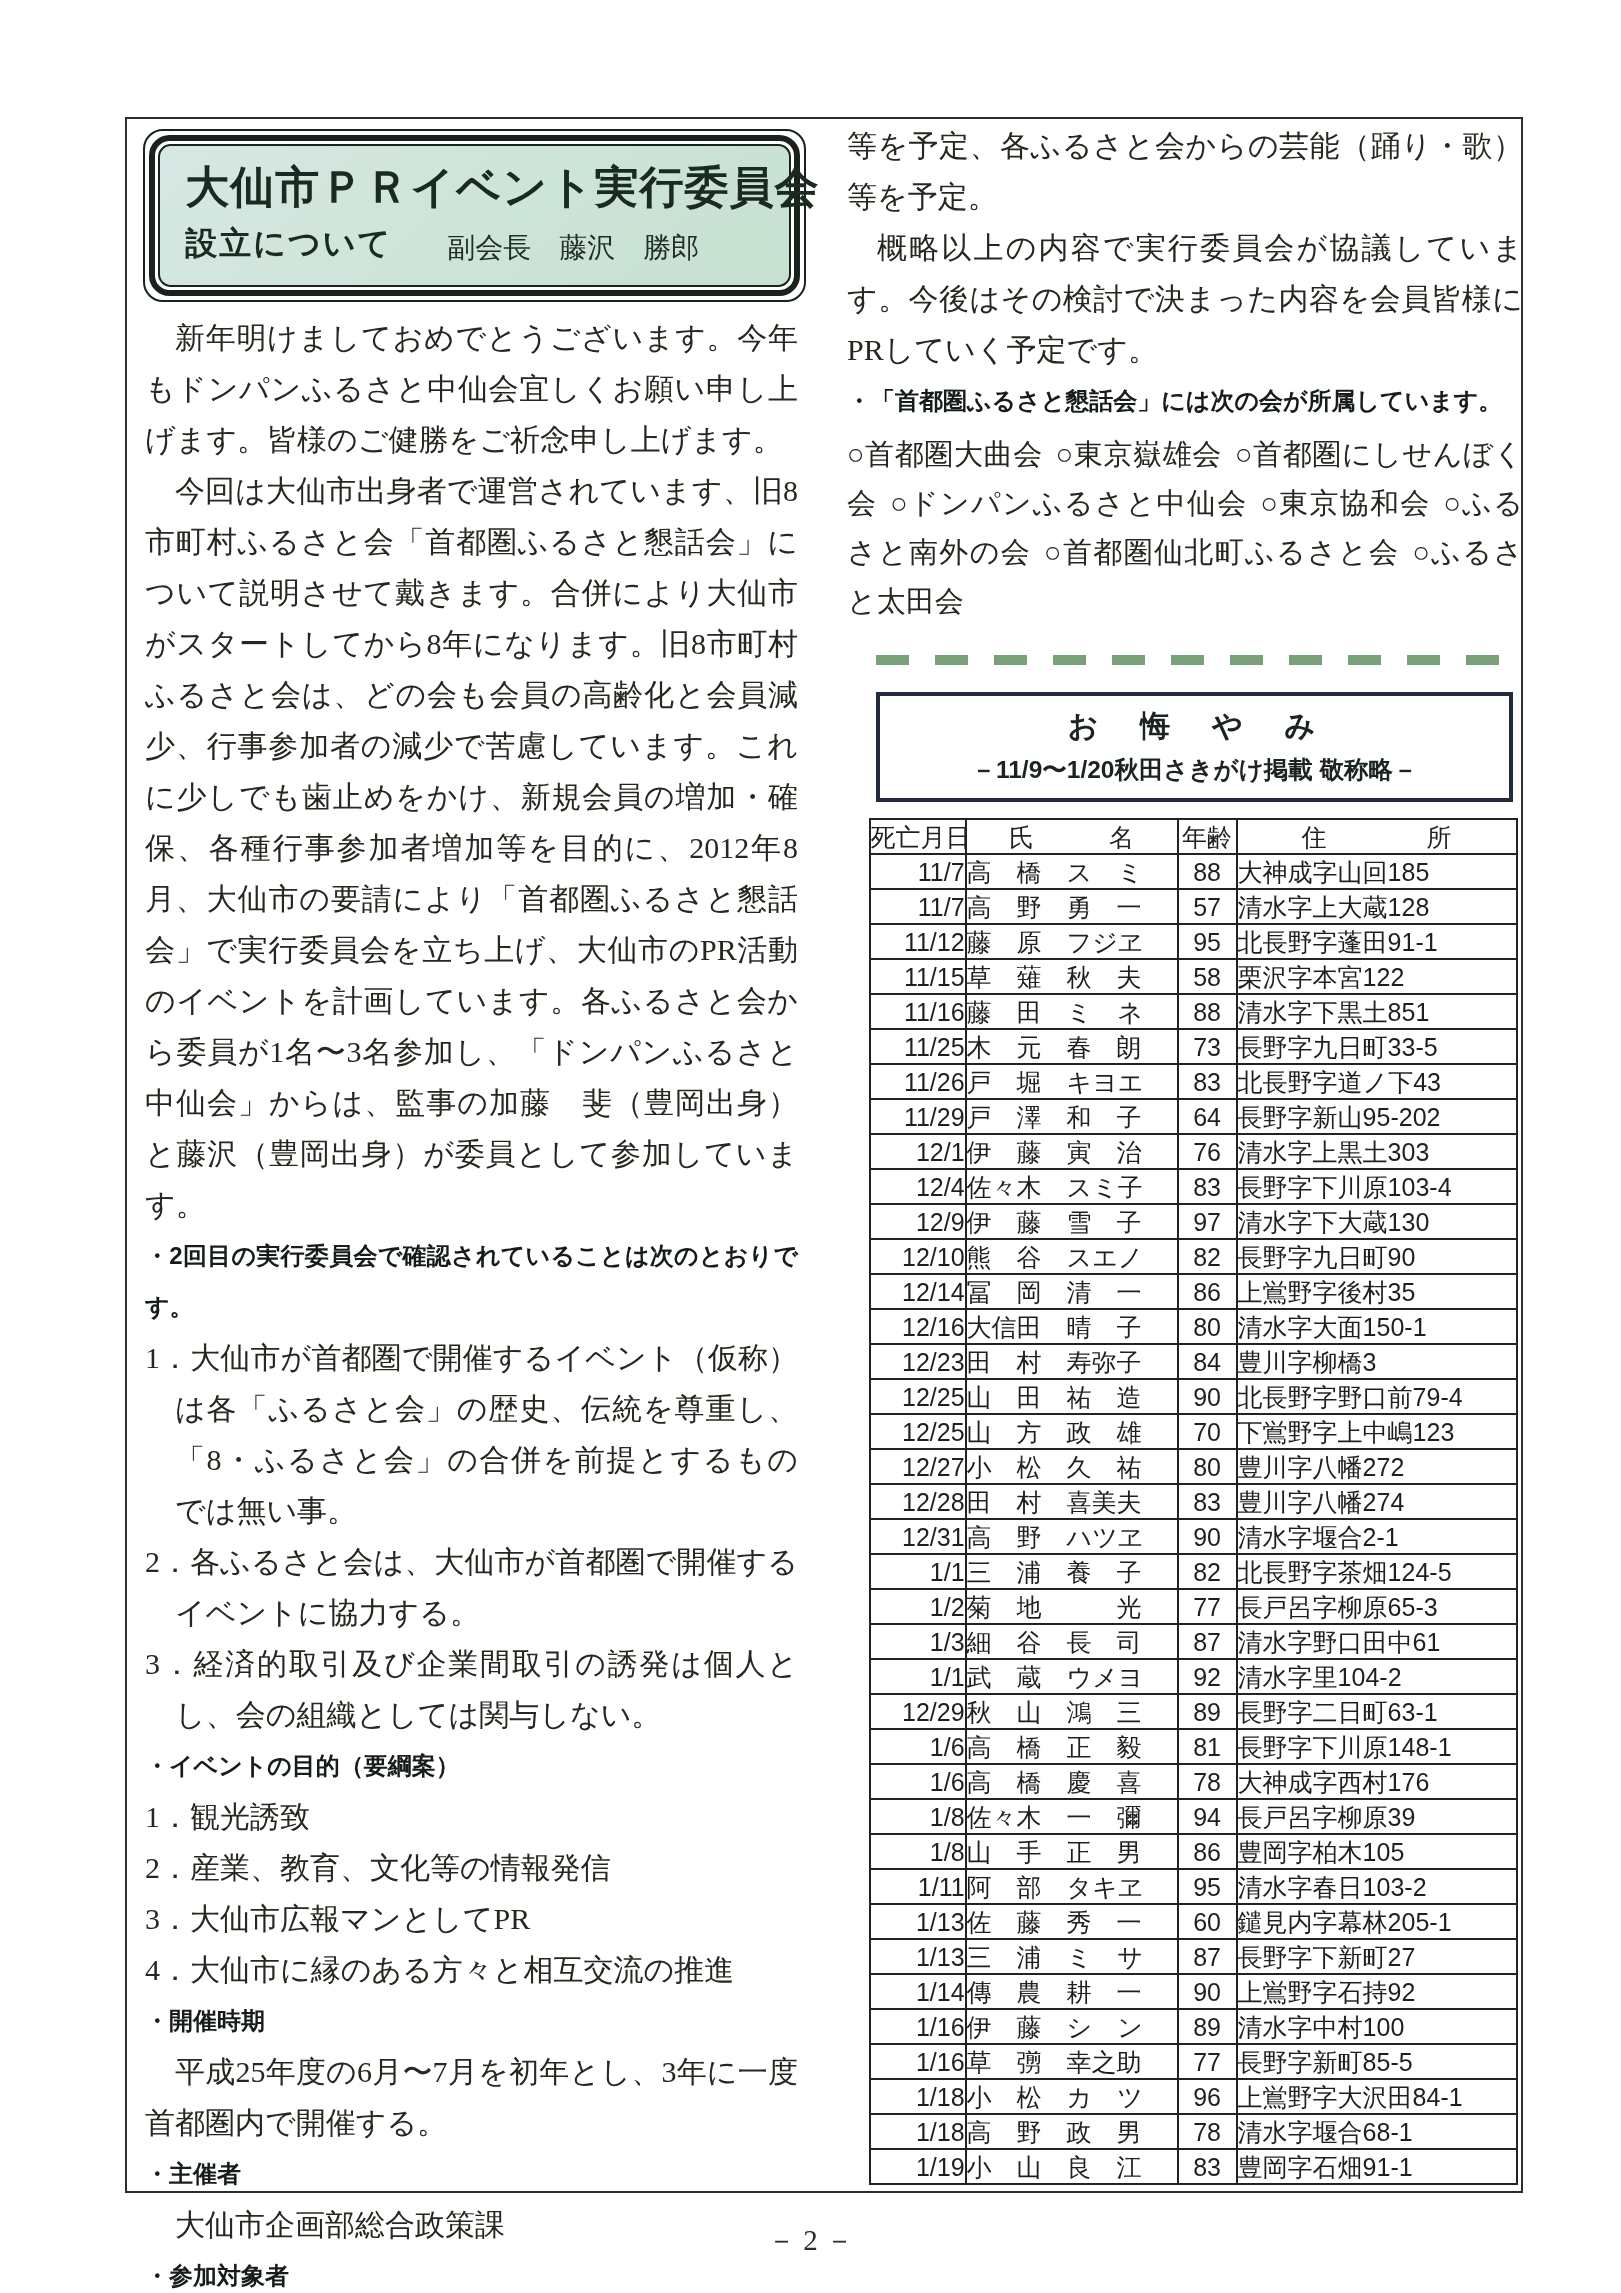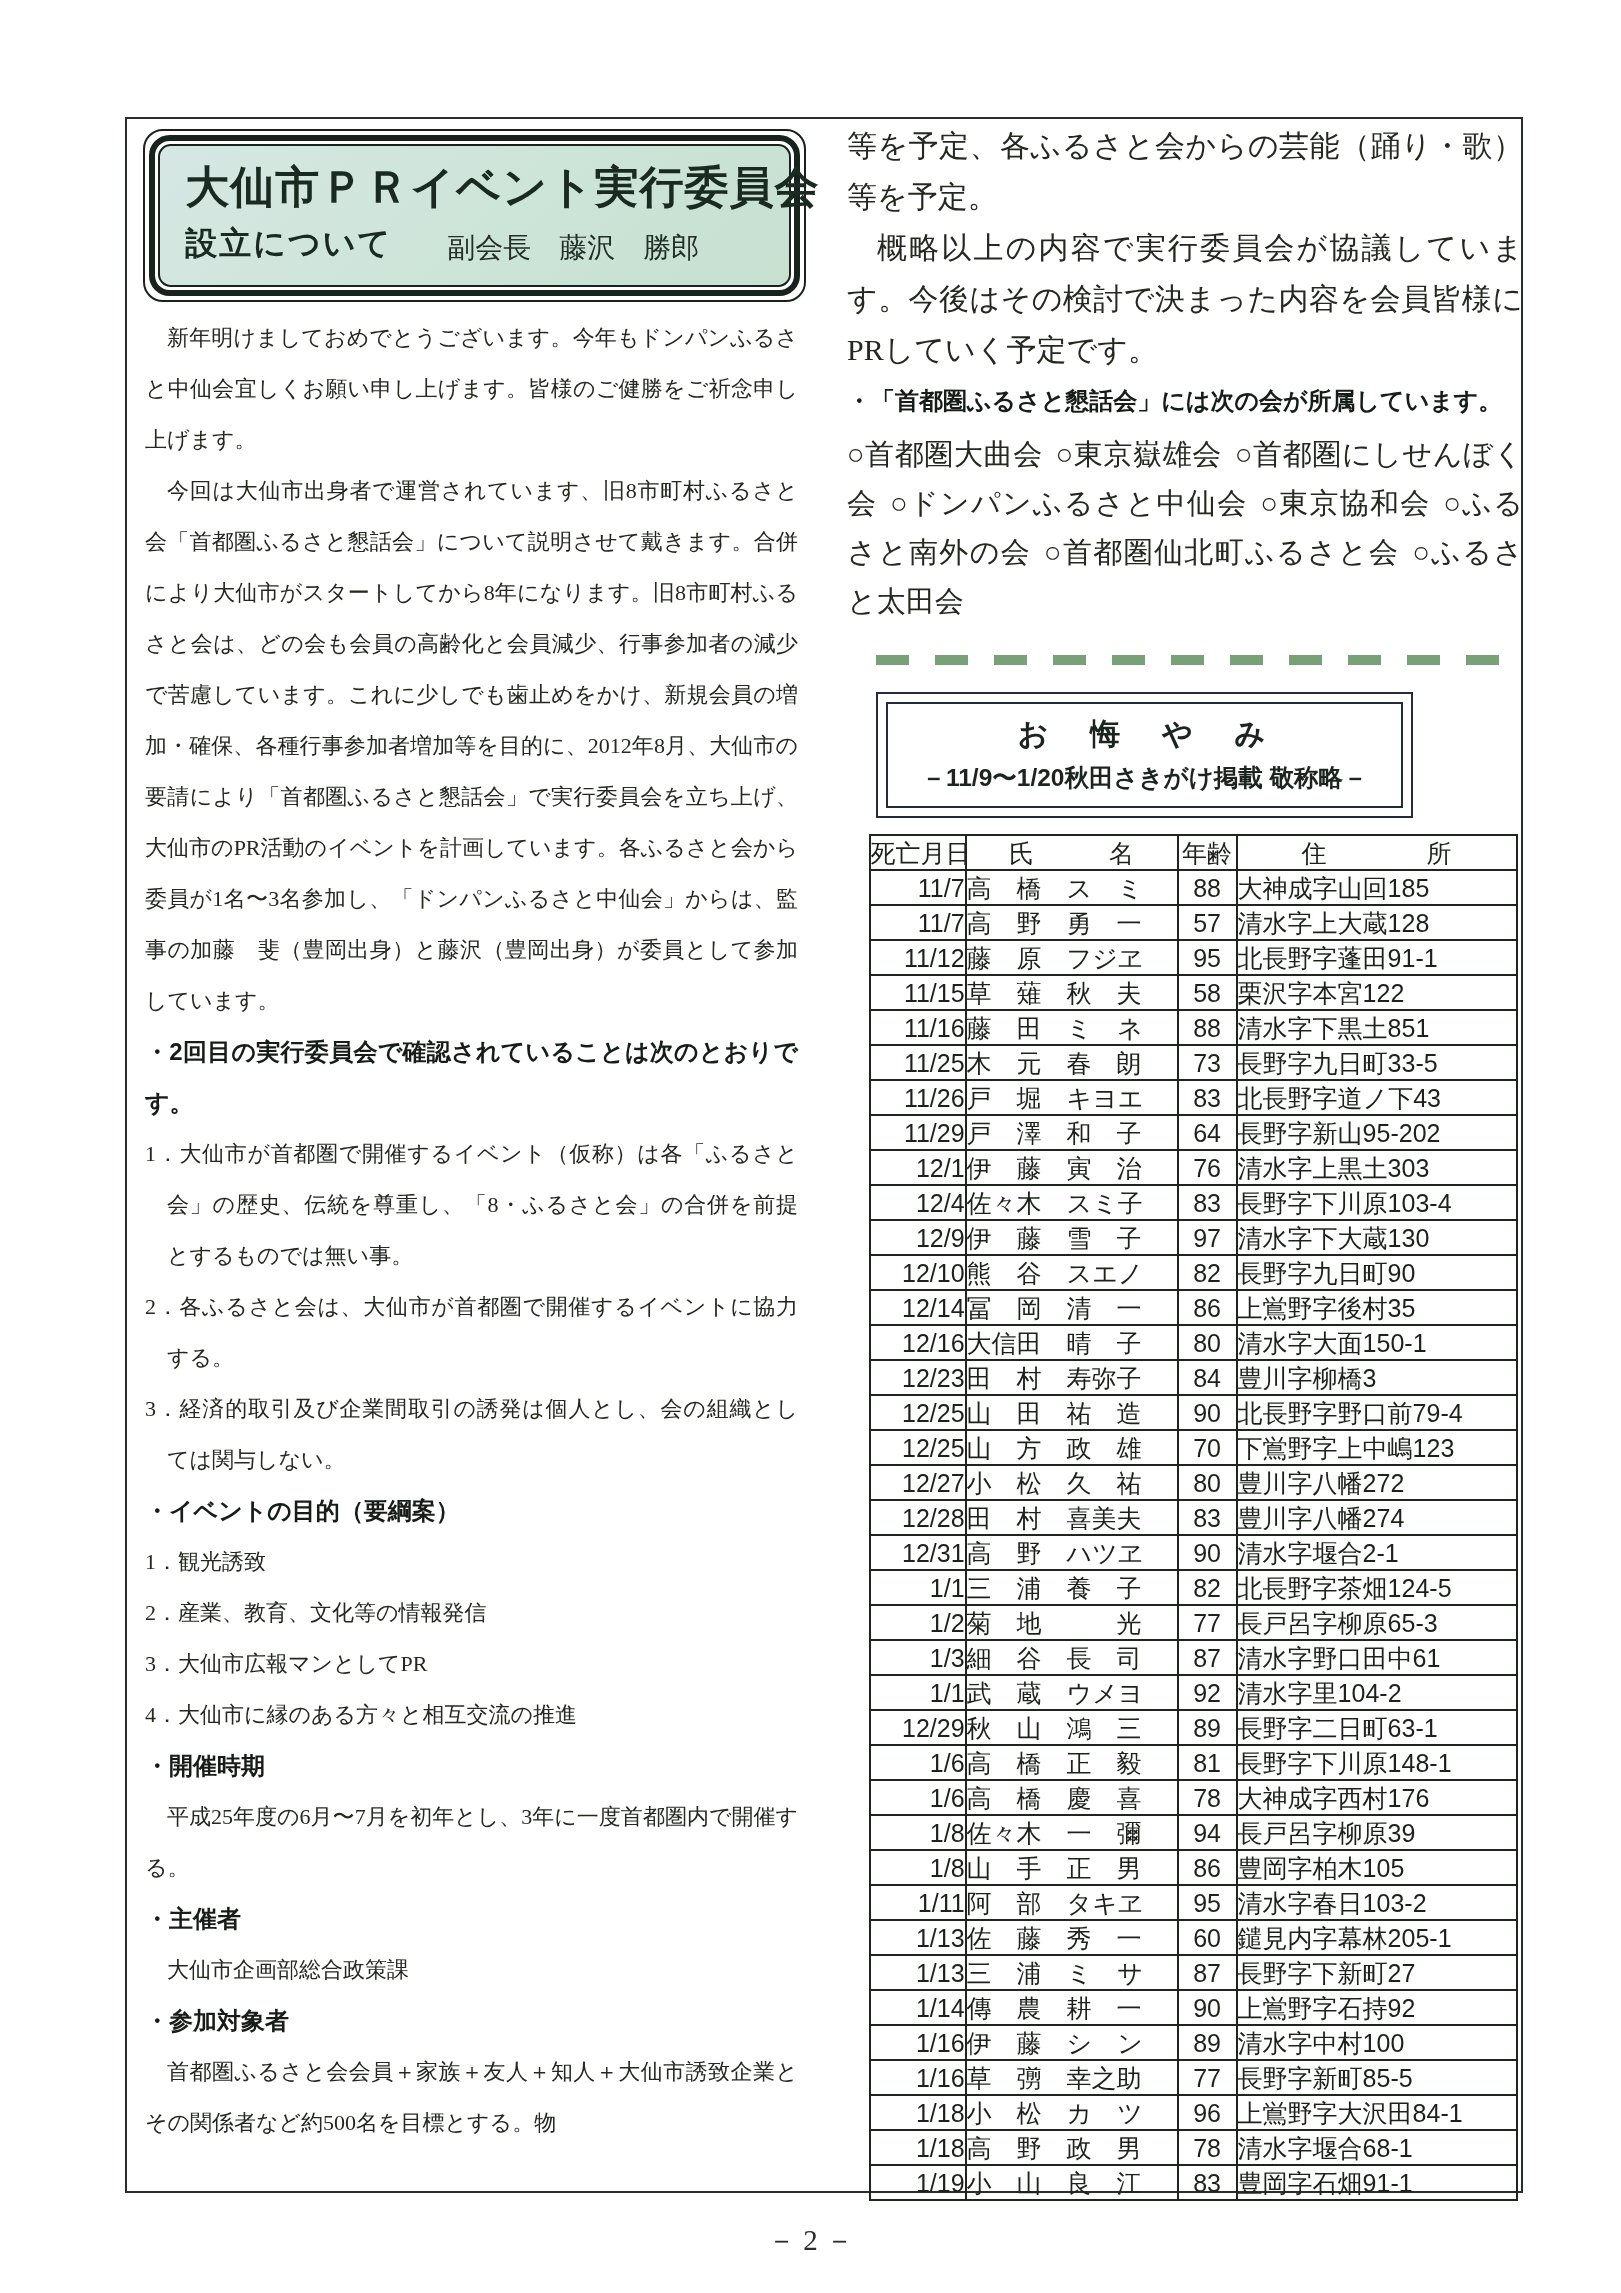--- a/index.html
+++ b/index.html
@@ -24,37 +24,37 @@
             color:#1a2a20;letter-spacing:1px;white-space:nowrap;}
   .title-row2{display:flex;align-items:flex-end;}
   .title-l2{font-family:var(--sans);font-weight:bold;font-size:32px;line-height:57px;
             color:#1a2a20;letter-spacing:2px;white-space:nowrap;}
   .title-author{font-family:var(--sans);font-size:28px;color:#222e26;
                 margin-left:55px;margin-bottom:4.9px;white-space:nowrap;font-weight:500;}
   
   .left-col{position:absolute;left:145px;top:312px;width:653px;}
   .right-col{position:absolute;left:847px;top:120px;width:676px;}
   .blk{margin:0;}
-  .para,.para0,.item{font-family:var(--serif);font-size:22px;line-height:51px;
+  .para,.para0,.item{font-family:var(--serif);font-size:30px;line-height:51px;
         text-align:justify;color:var(--ink);}
   .para{text-indent:1em;}
   .para0{text-indent:0;}
   .item{padding-left:1em;text-indent:-1em;}
   .heading{font-family:var(--sans);font-weight:bold;font-size:24px;line-height:51px;
            color:#161d18;text-align:justify;margin:0;}
   .right-col .para,.right-col .para0{line-height:51px;font-size:30px;}
   .right-col .heading{line-height:51px;}
   .clubs{font-family:var(--serif);font-size:29px;line-height:49px;text-align:justify;
          margin-top:3.9px;}
   .club{margin-right:0.45em;}
   
   .dashed{margin:21.6px 0 0 29px;width:637px;height:9.8px;
           background:repeating-linear-gradient(90deg,#79a178 0 33px,transparent 33px 59px);}
   
-  .obit-box{margin:27.4px 0 0 29px;width:537px;border:2.9px solid #232b3d;padding:8px;}
+  .obit-box{margin:27.4px 0 0 29px;width:637px;border:2.9px solid #232b3d;padding:0;}
   .obit-box-inner{border:2px solid #232b3d;padding:9.8px 5.9px 11.8px 5.9px;text-align:center;}
   .obit-title{font-family:var(--sans);font-weight:bold;font-size:30px;color:#1c2420;
               letter-spacing:5.9px;margin:0;}
   .obit-sub{font-family:var(--sans);font-weight:bold;font-size:24.5px;color:#1c2420;
             margin:5.9px 0 0 0;}
   
   table.obit{border-collapse:collapse;margin:16.7px 0 0 21.6px;width:647px;
              table-layout:fixed;border:2.9px solid #20241f;}
   table.obit td,table.obit th{border:2px solid #20241f;font-family:var(--sans);
              font-weight:normal;font-size:25px;color:#1d211c;height:35px;

